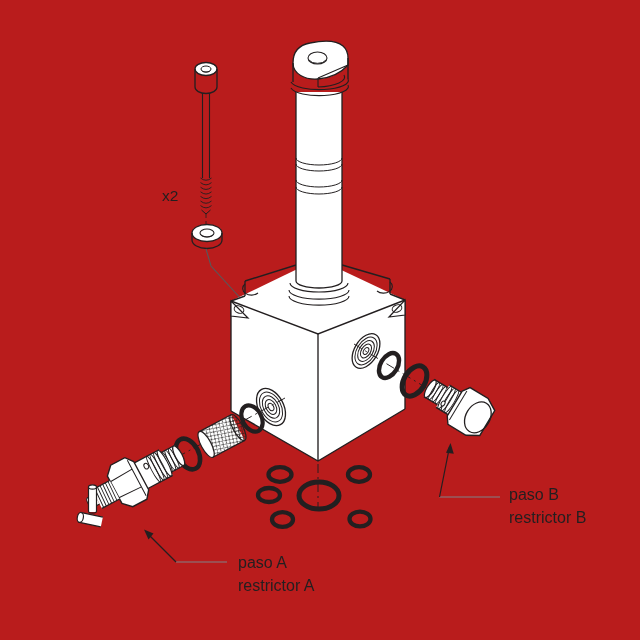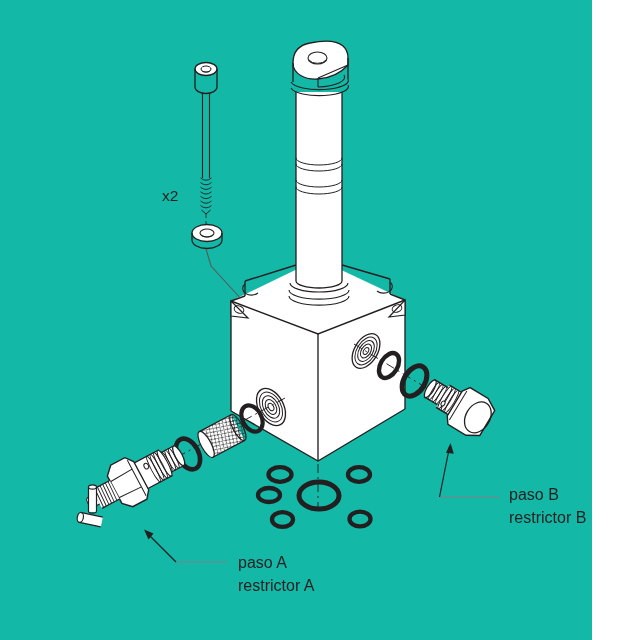--- a/index.html
+++ b/index.html
@@ -1,19 +1,19 @@
 <!DOCTYPE html>
 <html><head>
 <meta charset="utf-8">
 <style>
   html,body{margin:0;padding:0;background:#ffffff;}
   #stage{
     position:relative;
-    width:592px;height:640px;
-    background:#14b8a6;
+    width:640px;height:640px;
+    background:#b91c1c;
     overflow:hidden;
     font-family:"Liberation Sans", sans-serif;
   }
   svg text{
     font-family:"Liberation Sans", sans-serif;
     fill:#231f20;
   }
   .lbl{font-size:16px;}
   .qty{font-size:15.5px;}
 </style>

